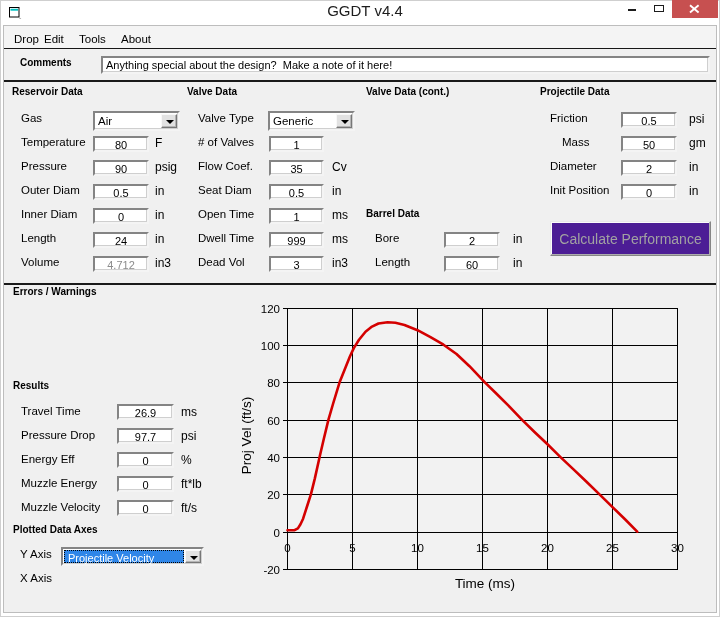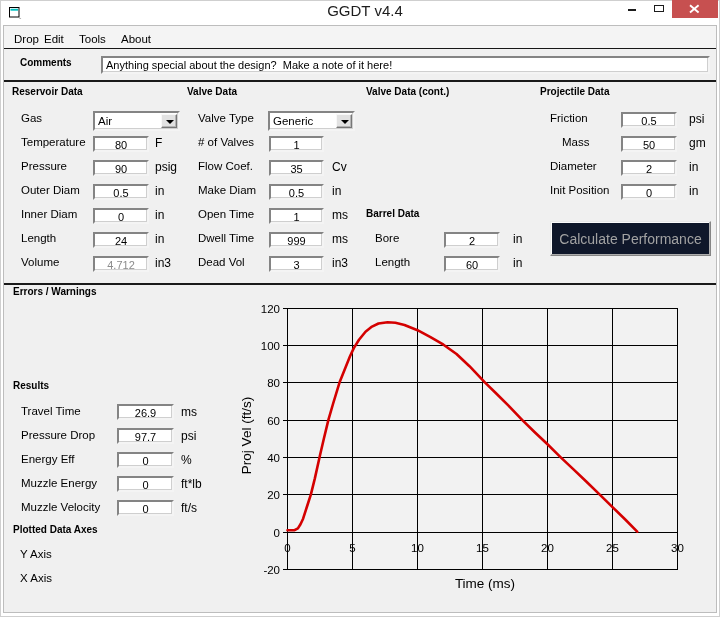--- a/index.html
+++ b/index.html
@@ -83,21 +83,21 @@
       <div class="l" style="left:3px;top:2px;">Generic</div>
       <div class="cbtn">
           <div class="arr"></div>
         </div>
     </div>
     <div class="l" style="left:194px;top:110px;"># of Valves</div>
     <div class="in" style="left:265px;top:110px;width:55px;height:16px;"><span>1</span></div>
     <div class="l" style="left:194px;top:134px;">Flow Coef.</div>
     <div class="in" style="left:265px;top:134px;width:55px;height:16px;"><span>35</span></div>
     <div class="u" style="left:328px;top:134px;">Cv</div>
-    <div class="l" style="left:194px;top:158px;">Make Diam</div>
+    <div class="l" style="left:194px;top:158px;">Seat Diam</div>
     <div class="in" style="left:265px;top:158px;width:55px;height:16px;"><span>0.5</span></div>
     <div class="u" style="left:328px;top:158px;">in</div>
     <div class="l" style="left:194px;top:182px;">Open Time</div>
     <div class="in" style="left:265px;top:182px;width:55px;height:16px;"><span>1</span></div>
     <div class="u" style="left:328px;top:182px;">ms</div>
     <div class="l" style="left:194px;top:206px;">Dwell Time</div>
     <div class="in" style="left:265px;top:206px;width:55px;height:16px;"><span>999</span></div>
     <div class="u" style="left:328px;top:206px;">ms</div>
     <div class="l" style="left:194px;top:230px;">Dead Vol</div>
     <div class="in" style="left:265px;top:230px;width:55px;height:16px;"><span>3</span></div>
@@ -115,21 +115,21 @@
     <div class="u" style="left:685px;top:86px;">psi</div>
     <div class="l" style="left:558px;top:110px;">Mass</div>
     <div class="in" style="left:617px;top:110px;width:56px;height:16px;"><span>50</span></div>
     <div class="u" style="left:685px;top:110px;">gm</div>
     <div class="l" style="left:546px;top:134px;">Diameter</div>
     <div class="in" style="left:617px;top:134px;width:56px;height:16px;"><span>2</span></div>
     <div class="u" style="left:685px;top:134px;">in</div>
     <div class="l" style="left:546px;top:158px;">Init Position</div>
     <div class="in" style="left:617px;top:158px;width:56px;height:16px;"><span>0</span></div>
     <div class="u" style="left:685px;top:158px;">in</div>
-    <div class="abs" style="left:546px;top:195px;width:161px;height:35px;background:#0f172a;border:1px solid;border-color:#e9e9e9 #858585 #858585 #e9e9e9;box-shadow:inset -1px -1px 0 #adadad,inset 1px 1px 0 #fbfbfb;box-sizing:border-box;font-size:14px;color:#a2a2a2;text-align:center;line-height:34px;">Calculate Performance</div>
+    <div class="abs" style="left:546px;top:195px;width:161px;height:35px;background:#4c1d95;border:1px solid;border-color:#e9e9e9 #858585 #858585 #e9e9e9;box-shadow:inset -1px -1px 0 #adadad,inset 1px 1px 0 #fbfbfb;box-sizing:border-box;font-size:14px;color:#a2a2a2;text-align:center;line-height:34px;">Calculate Performance</div>
 
     <div class="abs" style="left:0;top:257px;width:712px;height:1.5px;background:#1a1a1a;"></div>
 
     <div class="b" style="left:9px;top:260px;">Errors / Warnings</div>
 
     <div class="b" style="left:9px;top:354px;">Results</div>
     <div class="l" style="left:17px;top:379px;">Travel Time</div>
     <div class="in" style="left:113px;top:378px;width:57px;height:16px;"><span>26.9</span></div>
     <div class="u" style="left:177px;top:379px;">ms</div>
     <div class="l" style="left:17px;top:403px;">Pressure Drop</div>
@@ -140,20 +140,28 @@
     <div class="u" style="left:177px;top:427px;">%</div>
     <div class="l" style="left:17px;top:451px;">Muzzle Energy</div>
     <div class="in" style="left:113px;top:450px;width:57px;height:16px;"><span>0</span></div>
     <div class="u" style="left:177px;top:451px;">ft*lb</div>
     <div class="l" style="left:17px;top:475px;">Muzzle Velocity</div>
     <div class="in" style="left:113px;top:474px;width:57px;height:16px;"><span>0</span></div>
     <div class="u" style="left:177px;top:475px;">ft/s</div>
 
     <div class="b" style="left:9px;top:497.5px;">Plotted Data Axes</div>
     <div class="l" style="left:16px;top:522px;">Y Axis</div>
+    <div class="combo" style="left:57px;top:521px;width:143px;height:19px;">
+      <div style="position:absolute;left:1px;top:1px;right:18px;bottom:1px;background:#2f86e8;border:1px dotted #000;">
+        <div style="position:absolute;left:3px;top:1px;font-size:11px;color:#fff;white-space:nowrap;">Projectile Velocity</div>
+      </div>
+      <div class="cbtn">
+          <div class="arr"></div>
+        </div>
+    </div>
     <div class="l" style="left:16px;top:546px;">X Axis</div>
   </div>
 
   <svg class="abs" style="left:235px;top:296px;" width="465" height="304" viewBox="0 0 465 304">
     <rect x="52.5" y="12" width="390" height="261" fill="#f2f2f2"></rect>
     <g stroke="#000" stroke-width="1" shape-rendering="crispEdges">
       <line x1="52.5" y1="12.5" x2="442.5" y2="12.5"></line>
       <line x1="52.5" y1="49.5" x2="442.5" y2="49.5"></line>
       <line x1="52.5" y1="86.5" x2="442.5" y2="86.5"></line>
       <line x1="52.5" y1="124.5" x2="442.5" y2="124.5"></line>

